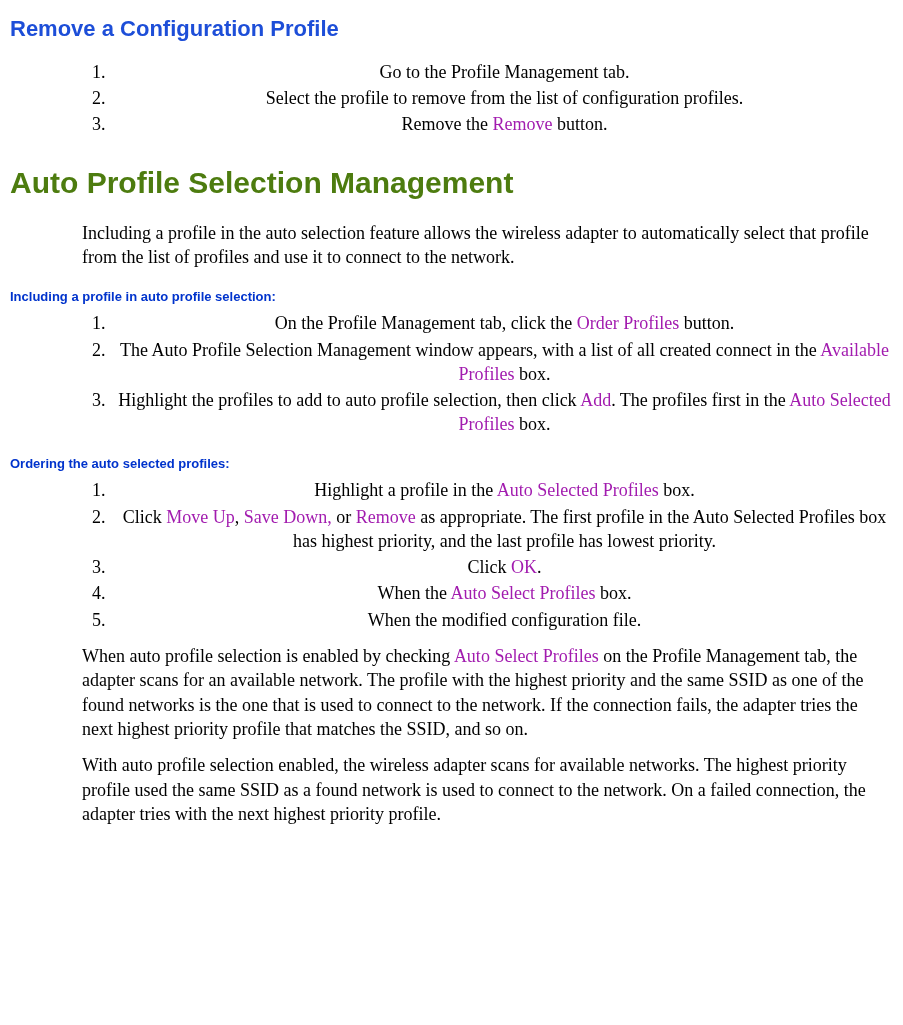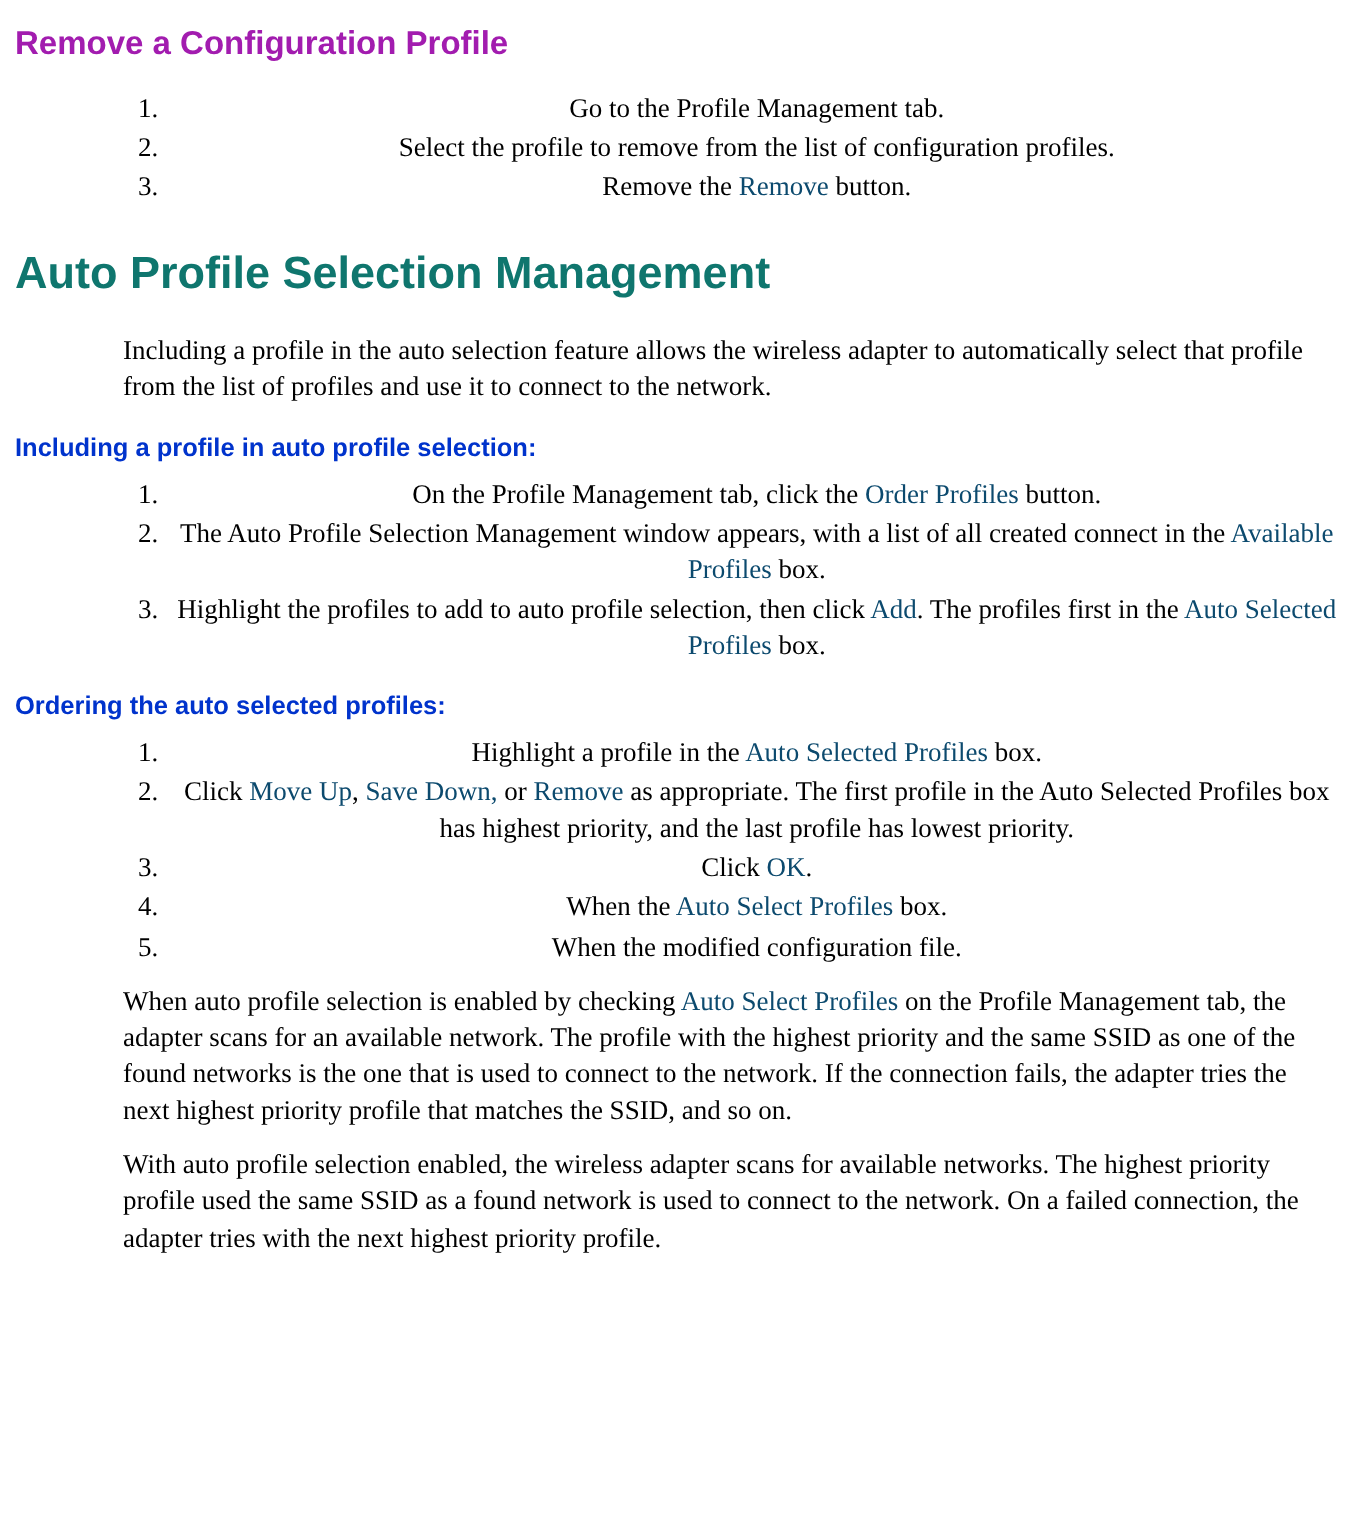--- a/index.html
+++ b/index.html
@@ -8,51 +8,51 @@
     color: #000;
     margin: 0;
     padding: 10px 10px 30px 10px;
     width: 883px;
     line-height: 1.35;
   }
   h2.section-title {
     font-family: Arial, Helvetica, sans-serif;
     font-weight: bold;
     font-size: 22px;
-    color: #a21caf;
+    color: #1d4ed8;
     margin: 4px 0 16px 0;
   }
   h1.major-title {
     font-family: Arial, Helvetica, sans-serif;
     font-weight: bold;
     font-size: 30px;
-    color: #0f766e;
+    color: #4d7c0f;
     margin: 26px 0 18px 0;
   }
   h3.minor-title {
     font-family: Arial, Helvetica, sans-serif;
     font-weight: bold;
-    font-size: 17px;
+    font-size: 13px;
     color: #0033cc;
     margin: 18px 0 6px 0;
   }
   ol {
     margin: 4px 0 10px 0;
     padding-left: 100px;
     text-align: center;
   }
   ol li {
     padding-left: 6px;
     margin-bottom: 2px;
   }
   p.body {
     margin: 12px 0 12px 72px;
   }
   .ui-term {
-    color: #0c4a6e;
+    color: #a21caf;
   }
   .list-section { margin-bottom: 6px; }
 </style>
 </head>
 <body>
 
 <h2 class="section-title">Remove a Configuration Profile</h2>
 
 <ol class="list-section">
   <li>Go to the Profile Management tab.</li>

